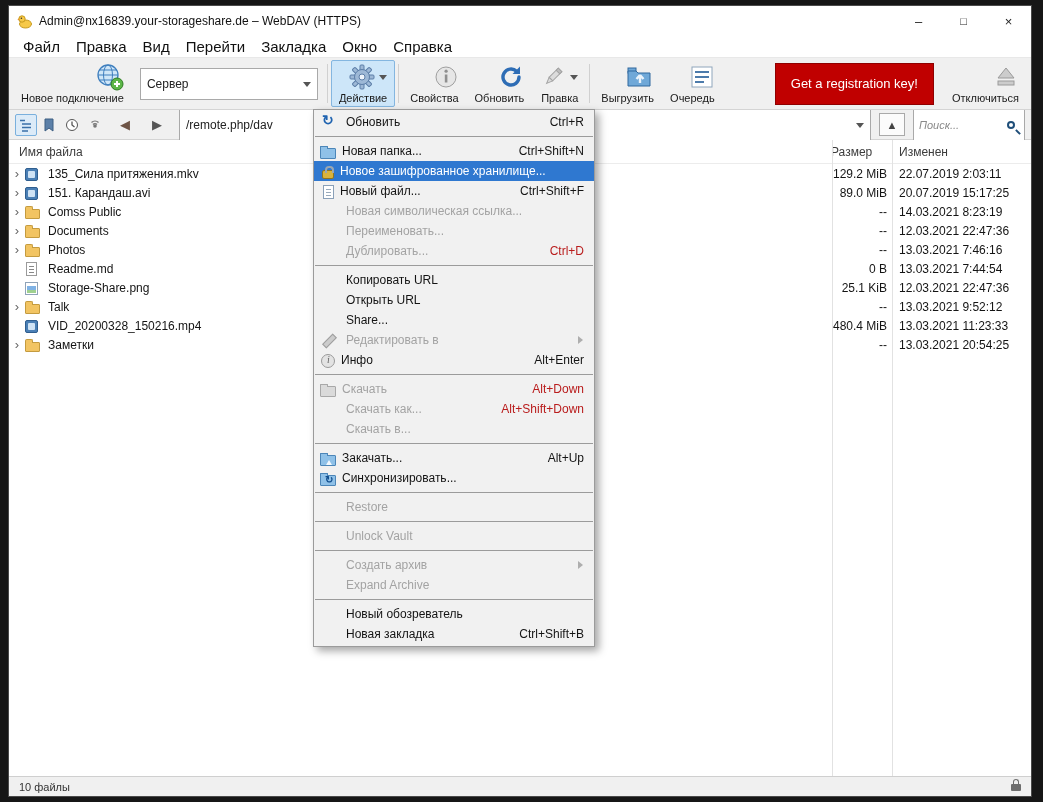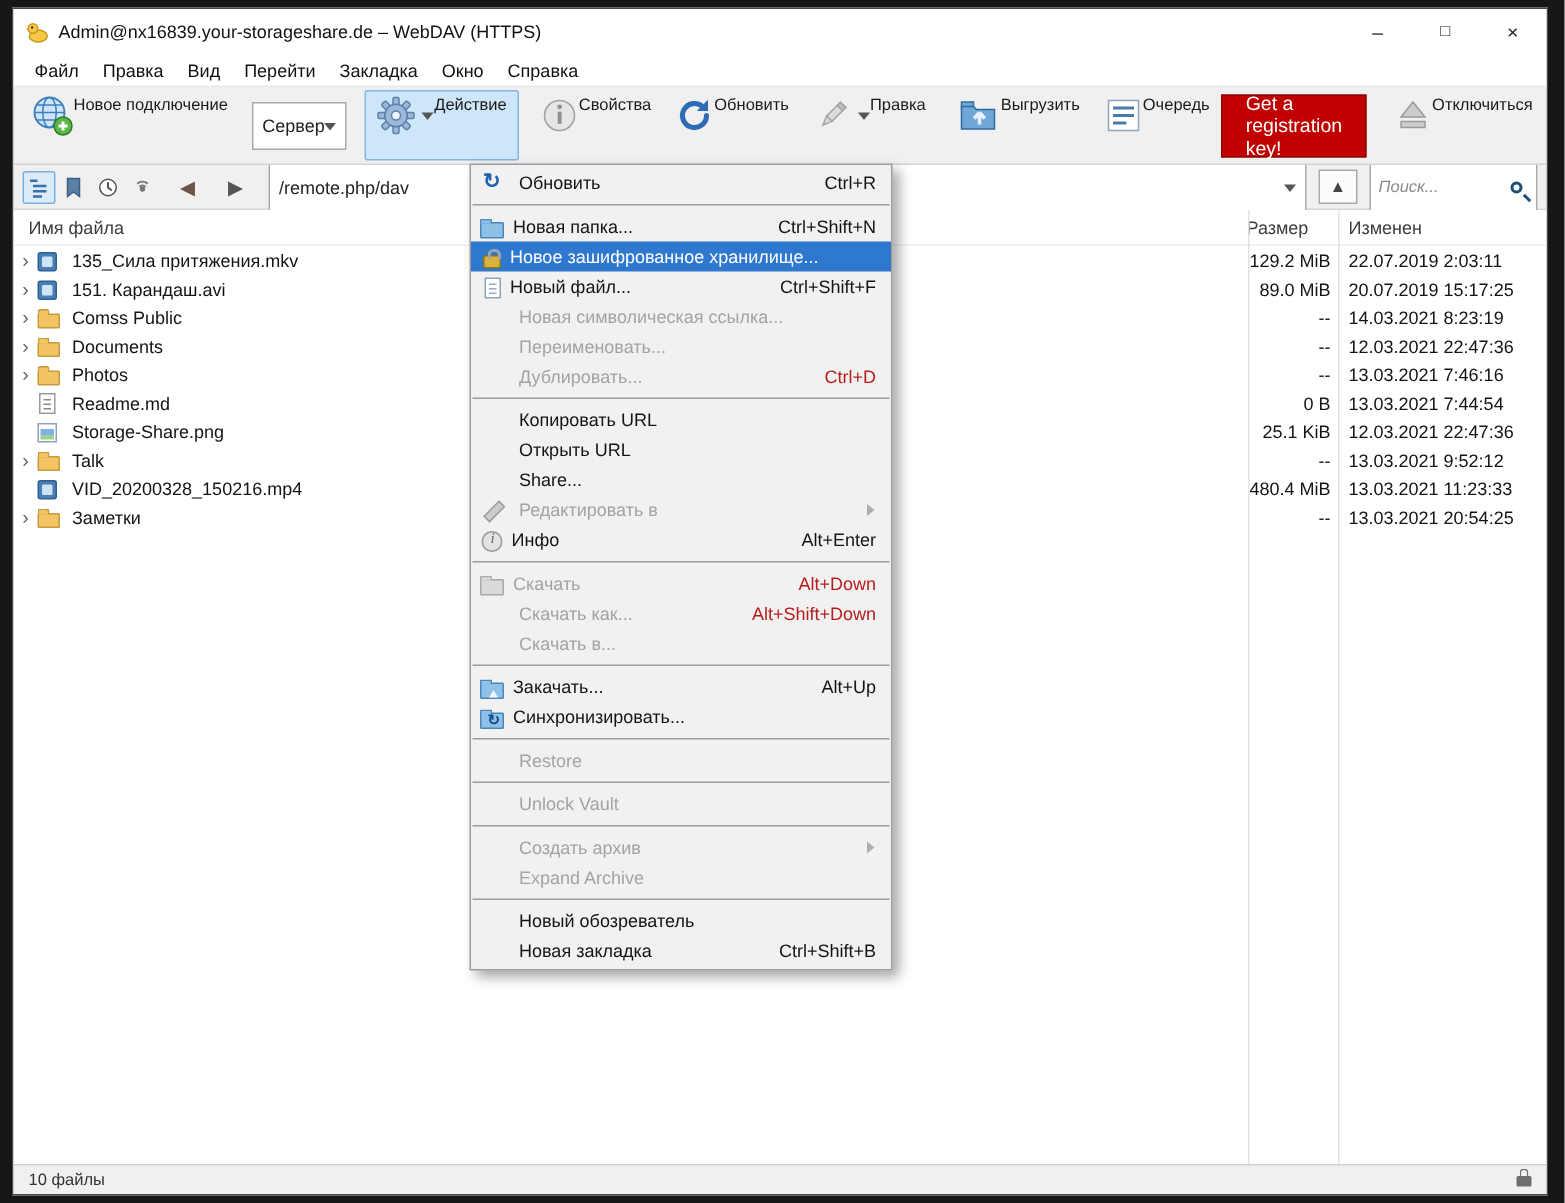--- a/index.html
+++ b/index.html
@@ -13,26 +13,26 @@
   .app-icon{margin:0 6px 0 8px;flex:none;display:flex}
   .title-text{font-size:12px;color:#111}
   .win-controls{margin-left:auto;display:flex;height:100%}
   .win-btn{width:45px;height:100%;display:flex;align-items:center;justify-content:center;
            font-size:13px;color:#222;cursor:default}
   .win-btn.max{font-size:11px}
 
   
   .menubar{height:22px;background:#fff;display:flex;align-items:center;padding-left:6px;flex:none;
            border-bottom:1px solid #e8e8e8}
-  .mb-item{font-size:12px;color:#111;padding:3px 8px}
+  .mb-item{font-size:15px;color:#111;padding:3px 8px}
 
   
   .toolbar{height:52px;background:#f0f0f0;border-bottom:1px solid #d4d4d4;display:flex;
            align-items:stretch;padding:2px 4px;flex:none;position:relative}
-  .tbtn{display:flex;flex-direction:row;align-items:flex-start;justify-content:flex-start;
+  .tbtn{display:flex;flex-direction:column;align-items:flex-end;justify-content:flex-start;
         padding:2px 7px;border:1px solid transparent;border-radius:2px}
   .tbtn .ticon-row{display:flex;align-items:center;height:28px}
   .tlabel{font-size:11px;color:#1a1a1a;white-space:nowrap;margin-top:1px}
   .tbtn.pressed{background:#cde6f9;border-color:#84b6e0}
   .tsep{width:1px;background:#d0d0d0;margin:4px 3px}
   .tcaret{width:0;height:0;border:4px solid transparent;border-top:5px solid #555;
           margin-left:4px;margin-top:5px}
   .combo{background:#fff;border:1px solid #a9a9a9;display:flex;align-items:center;
          font-size:12px;color:#222;padding:15px 6px;height:24px}
   .combo .caret{width:0;height:0;border:4px solid transparent;border-top:5px solid #555;

